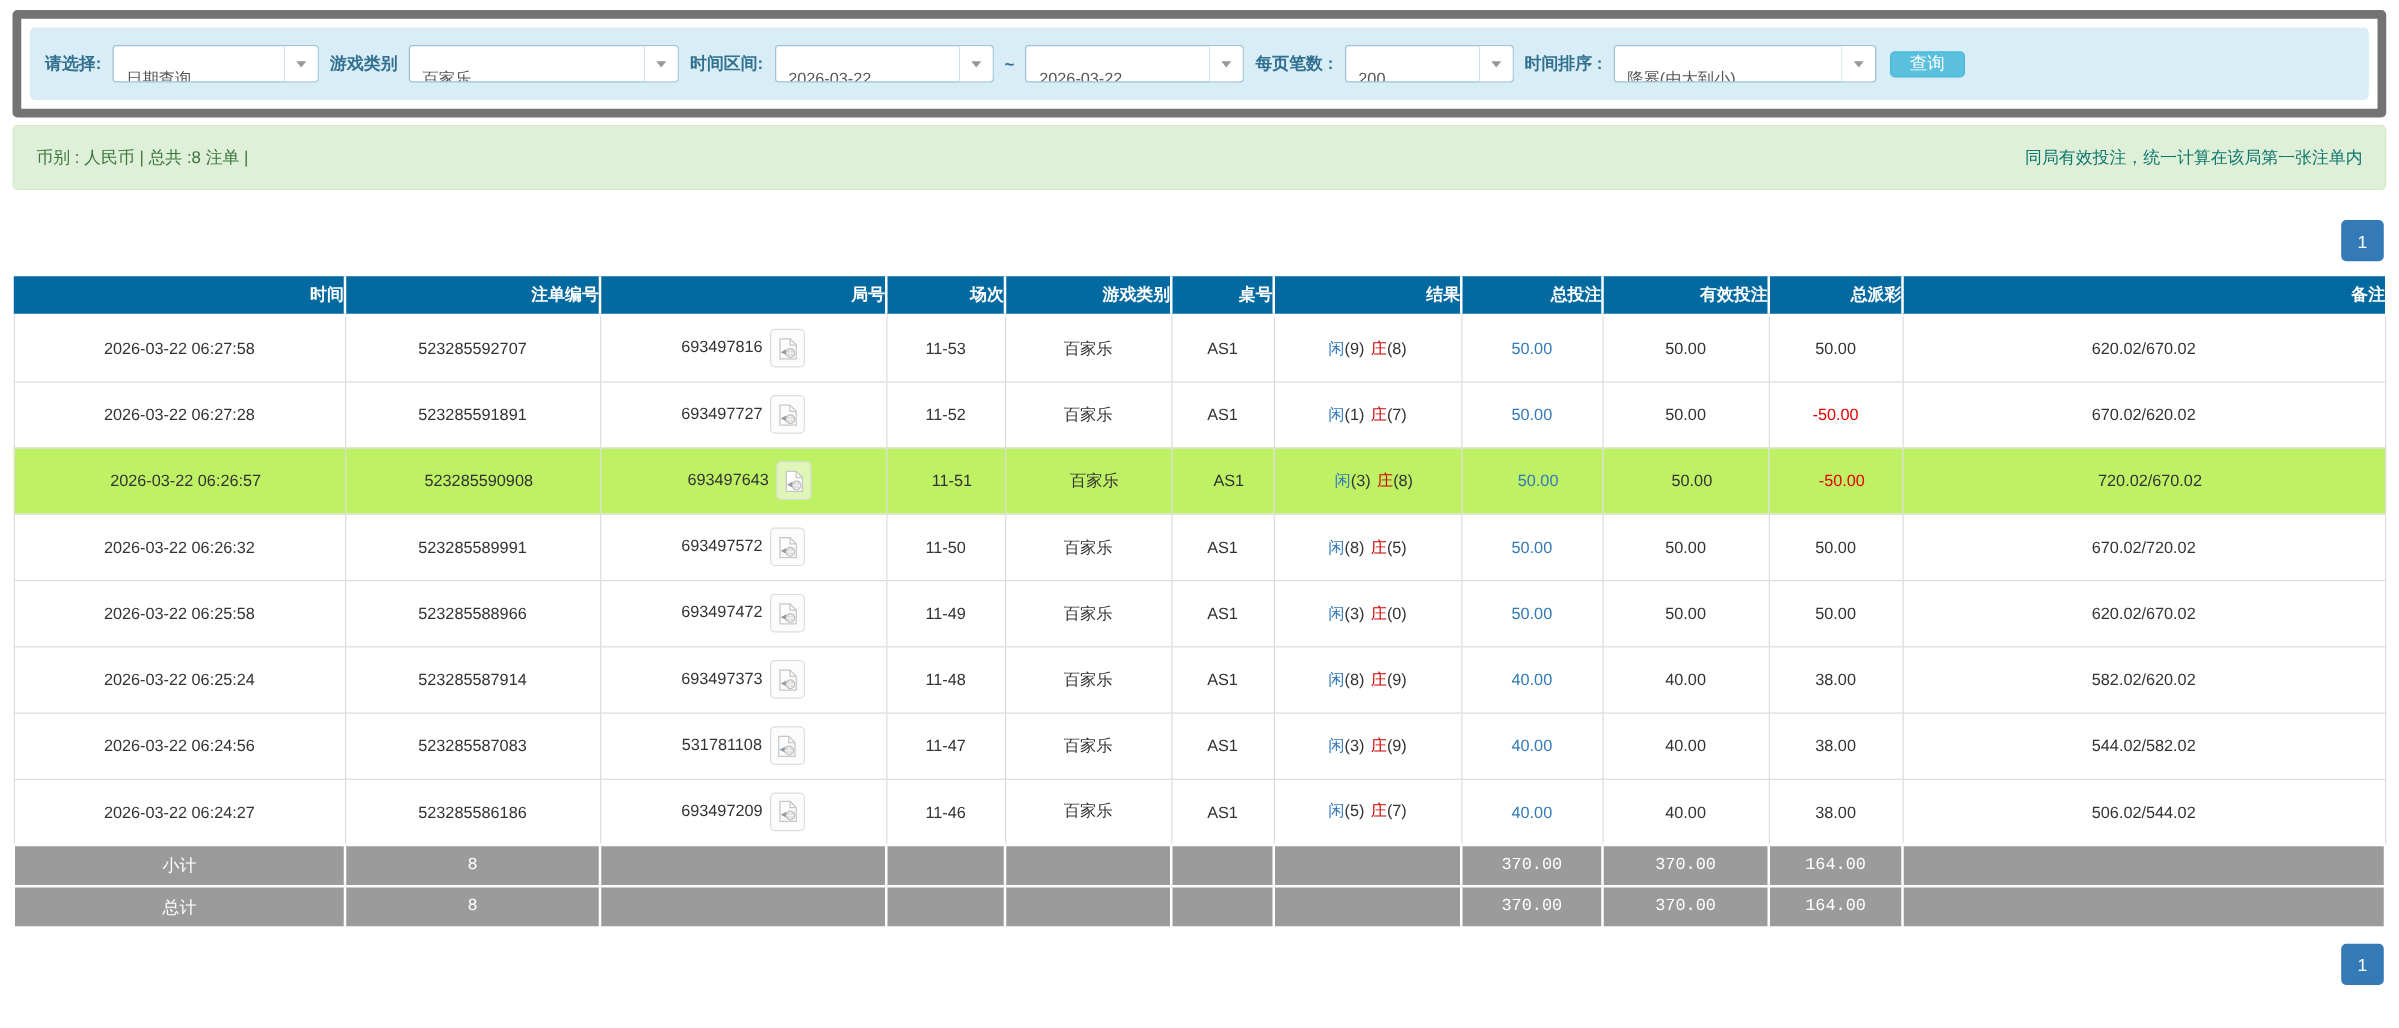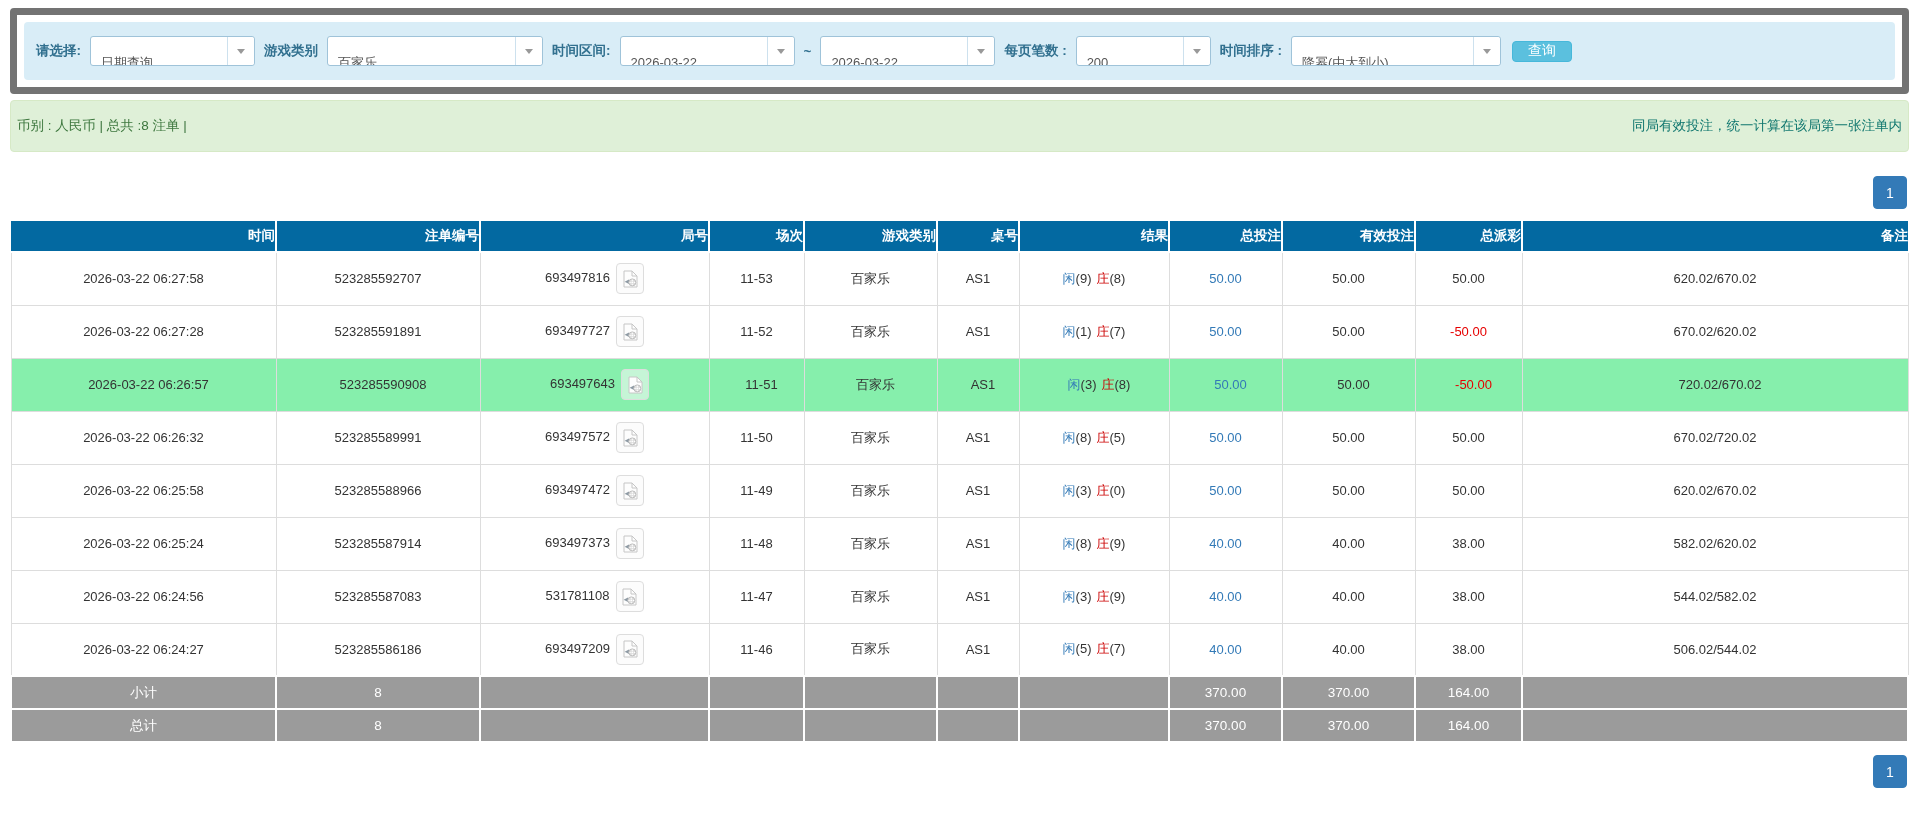--- a/index.html
+++ b/index.html
@@ -13,39 +13,39 @@
   .filter-bar { background:#d9edf7; border-radius:4px; padding:14px 12px; display:flex; align-items:center; gap:9px; }
   .filter-label { color:#31708f; font-weight:bold; font-size:13.5px; white-space:nowrap; }
   .combo { display:flex; align-items:stretch; height:30px; background:#fff; border:1px solid #9fc3d9; border-radius:3px; cursor:pointer; }
   .combo-value { flex:1; padding:12px 10px; line-height:28px; font-size:13px; color:#555; white-space:nowrap; overflow:hidden; }
   .combo-arrow { width:27px; display:flex; align-items:center; justify-content:center; border-left:1px solid #cde1ee; background:#fff; border-radius:0 3px 3px 0; }
   .caret { width:0; height:0; border-left:4px solid transparent; border-right:4px solid transparent; border-top:5px solid #999; }
   .w-datetype { width:165px; } .w-game { width:216px; } .w-date { width:175px; }
   .w-size { width:135px; } .w-sort { width:210px; }
   .search-button { height:21px; padding:0 15px; background:#5bc0de; border:1px solid #46b8da; border-radius:4px; color:#fff; font-size:14px; cursor:pointer; margin-left:2px; }
 
-  .summary-bar { background:#dff0d8; border:1px solid #d6e9c6; border-radius:4px; padding:16px 6px; display:flex; justify-content:space-between; align-items:center; margin-bottom:4px; font-size:13.5px; }
+  .summary-bar { background:#dff0d8; border:1px solid #d6e9c6; border-radius:4px; padding:16px 18px; display:flex; justify-content:space-between; align-items:center; margin-bottom:4px; font-size:13.5px; }
   .summary-left { color:#3c763d; }
   .summary-right { color:#0f766e; }
 
   .pagination-row { display:flex; justify-content:flex-end; margin:24px 2px 12px; }
   .pagination-row.bottom { margin:12px 2px 0; }
   .page-button { min-width:34px; height:33px; background:#337ab7; border:1px solid #337ab7; border-radius:4px; color:#fff; font-size:14px; display:flex; align-items:center; justify-content:center; cursor:pointer; }
 
   table.records { width:100%; border-collapse:collapse; table-layout:fixed; font-size:13px; color:#333; }
   thead th { background:#0369a1; color:#fff; font-weight:bold; font-size:13.5px; height:31px; border-left:2px solid #fff; border-bottom:2px solid #fff; text-align:right; }
   thead th:first-child { border-left:none; }
   tbody td { border:1px solid #ddd; height:53px; text-align:center; background:#fff; vertical-align:middle; }
-  tbody tr.highlight td { background:#86efac;padding-left:10px; }
+  tbody tr.highlight td { background:#bef264;padding-left:10px; }
   .player { color:#337ab7; }
   .banker { color:#c00; margin-left:5px; }
   .bet-link { color:#337ab7; text-decoration:none; cursor:pointer; }
   .negative { color:#e60000; }
   .video-button { display:inline-flex; align-items:center; justify-content:center; width:28px; height:31px; border:1px solid #ddd; background:rgba(250,250,250,.55); border-radius:4px; vertical-align:middle; margin-left:6px; cursor:pointer; }
-  tfoot td { background:#9b9b9b; color:#fff; height:33px; border:2px solid #fff; text-align:center; font-size:13.5px; }
+  tfoot td { background:#9b9b9b; color:#fff; height:33px; border:2px solid #fff; text-align:center; font-size:13.5px;font-family:Liberation Mono, monospace; }
 </style>
 </head>
 <body>
 
 <div class="page">
 
 
   <div class="filter-panel">
     <div class="filter-bar">
       <span class="filter-label">请选择:</span>

